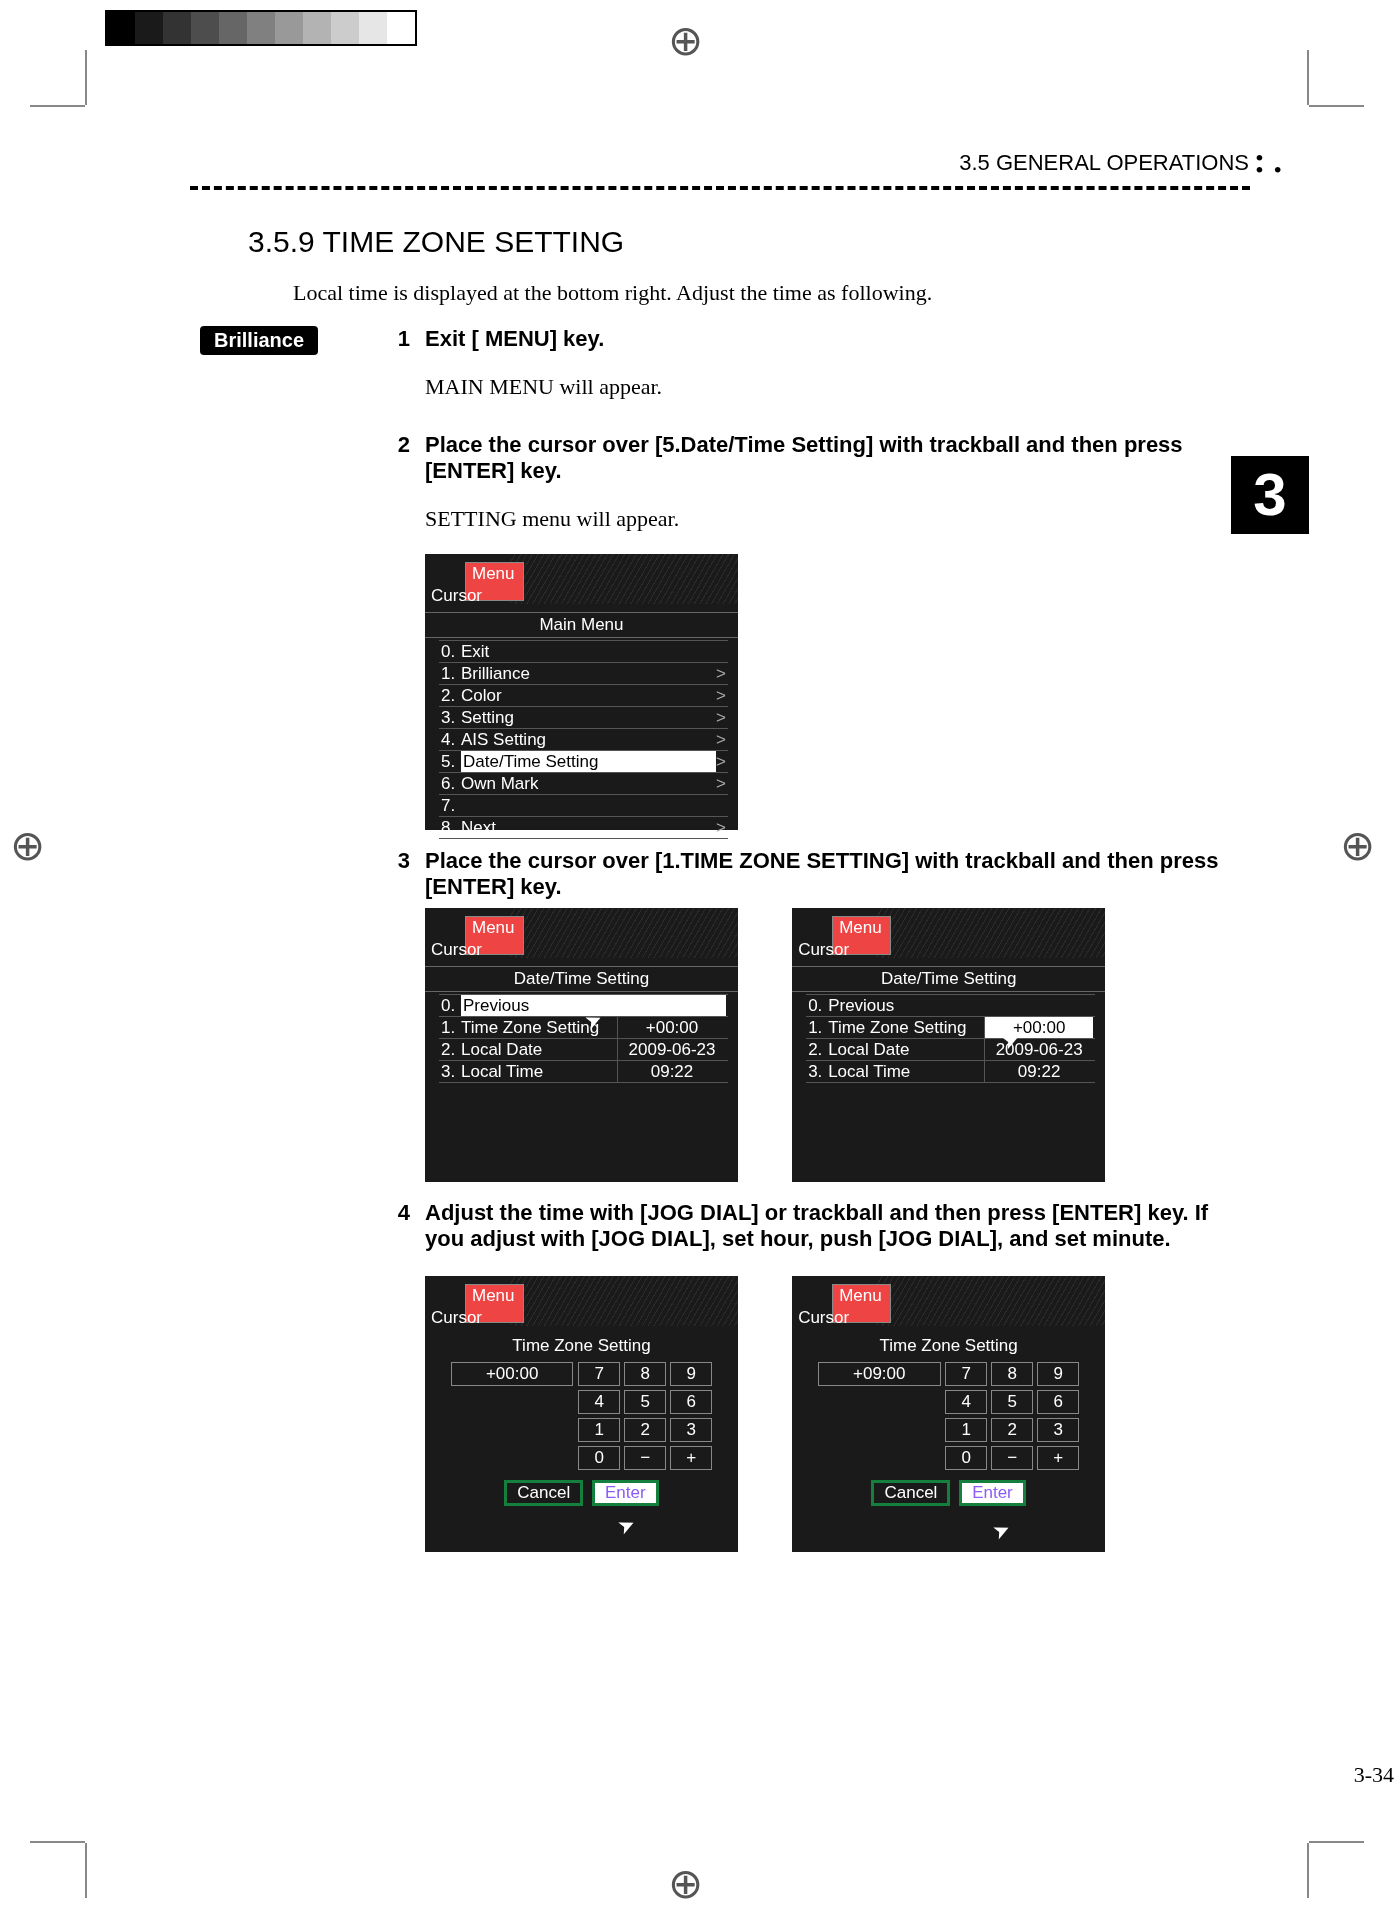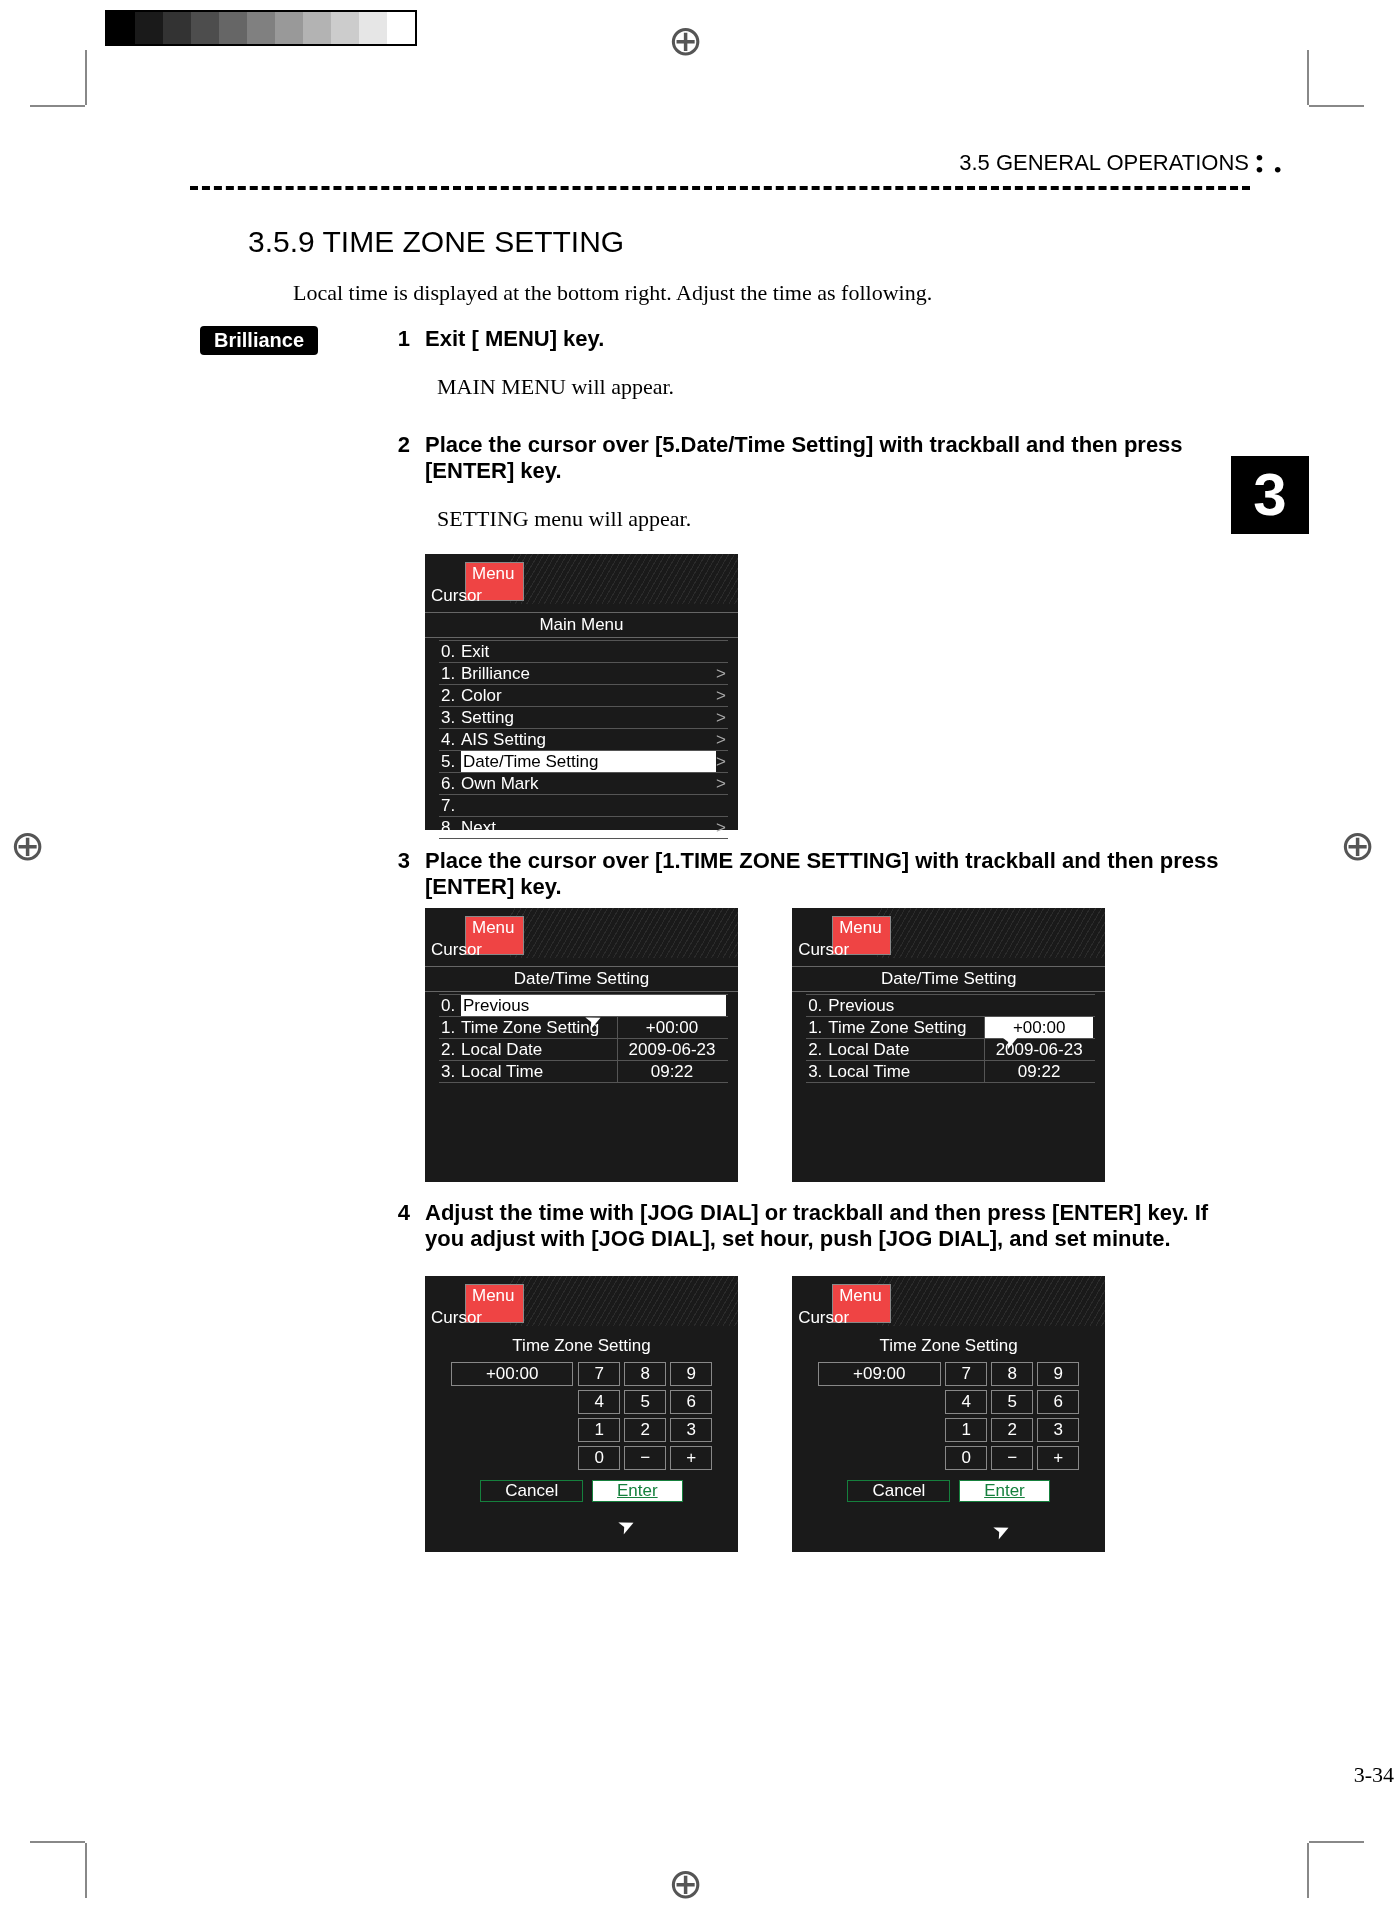--- a/index.html
+++ b/index.html
@@ -146,21 +146,20 @@
   }
   .step-heading {
     font-weight: bold;
     font-size: 22px;
   }
   .step-sub {
     font-family: "Times New Roman", serif;
     font-size: 22px;
     margin-top: 22px;
     margin-bottom: 14px;
-    margin-left: 12px;
   }
   .radar-screen {
     background: #1a1a1a;
     color: #fff;
     font-family: Arial, sans-serif;
     font-size: 17px;
     display: inline-block;
     vertical-align: top;
     position: relative;
     margin-top: 8px;
@@ -252,25 +251,25 @@
     margin-bottom: 10px;
   }
   .tz-key {
     border: 1px solid #888;
     text-align: center;
     line-height: 22px;
   }
   .tz-btn-row { }
   .tz-btn {
     display: inline-block;
-    border: 1px solid #15803d;
-    padding: 0 24px;
+    border: 3px solid #15803d;
+    padding: 0 10px;
     margin: 0 2px;
   }
-  .tz-btn.enter { background:#fff; color:#15803d;text-decoration:underline; }
+  .tz-btn.enter { background:#fff; color:#8b5cf6; }
   .page-num {
     position: absolute;
     left: 0;
     right: 0;
     bottom: 120px;
     text-align: right;
     font-size: 22px;
   }
 </style>
 </head>

